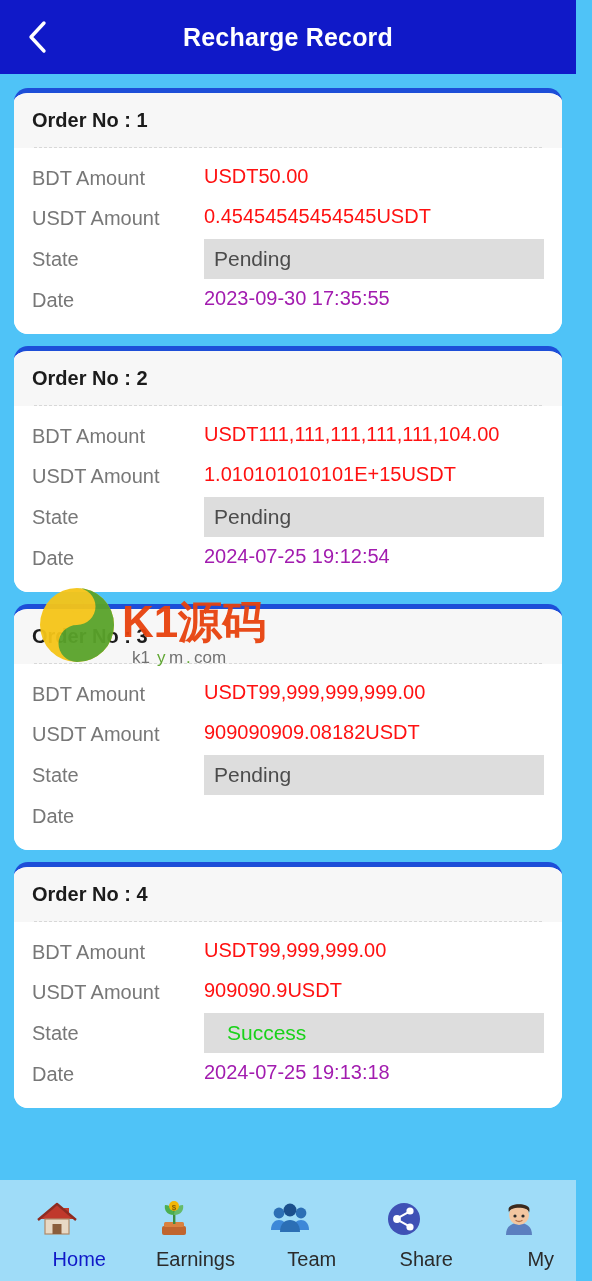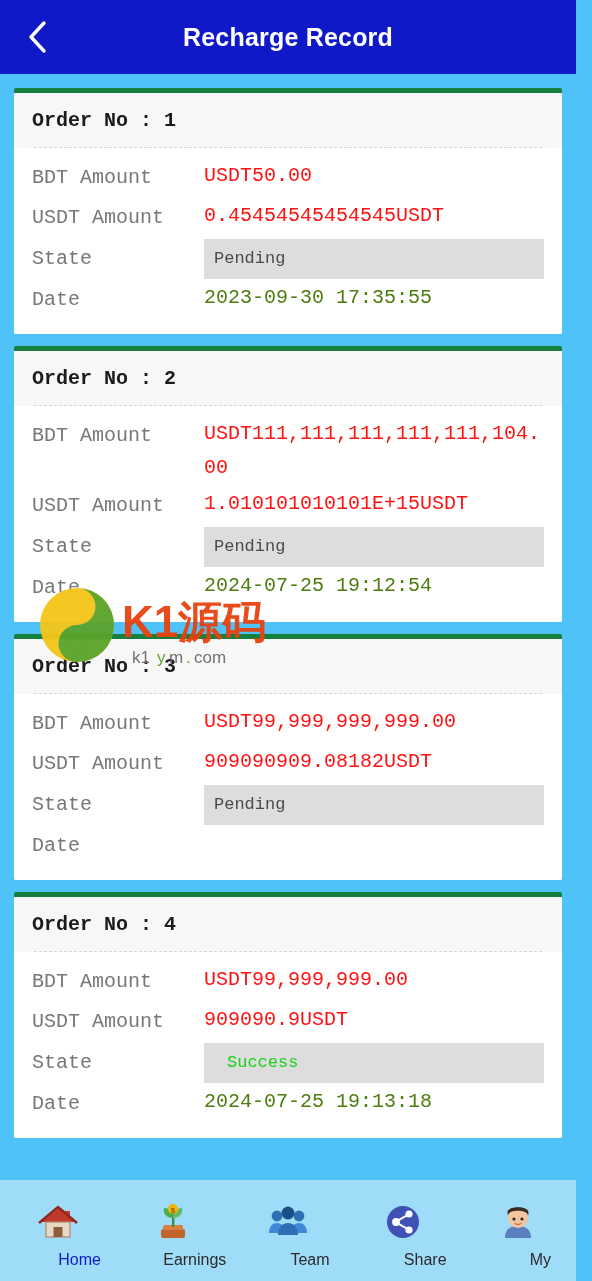--- a/index.html
+++ b/index.html
@@ -53,24 +53,23 @@
     overflow: hidden;
   }
   .cards {
     display: flex;
     flex-direction: column;
     gap: 12px;
   }
 
   .card {
     background: #ffffff;
-    border-top: 5px solid #15803d;
-    border-radius: 2px;
+    border-top: 5px solid #1d4ed8;
+    border-radius: 14px;
     overflow: hidden;
-    font-family: Liberation Mono, monospace;
   }
   .card-head {
     background: #F7F7F7;
     padding: 16px 18px 0 18px;
   }
   .card-head .order-no {
     font-size: 20px;
     font-weight: bold;
     color: #1b1b1b;
     padding-bottom: 15px;
@@ -92,33 +91,33 @@
   .row .label {
     flex: 0 0 172px;
     color: #777777;
     font-size: 20px;
     line-height: 38px;
   }
   .row .value {
     flex: 1 1 auto;
     font-size: 20px;
     line-height: 34px;
-    color: #4d7c0f;
+    color: #a21caf;
     word-break: break-word;
   }
   .row .value.amount {
     color: #FF1111;
     line-height: 34px;
   }
   .row.state { align-items: center; }
   .row .state-box {
     flex: 1 1 auto;
     background: #DDDDDD;
     padding: 7px 10px;
-    font-size: 17px;
+    font-size: 21px;
     line-height: 26px;
     color: #4b4b4b;
   }
   .row .state-box.success { color: #19D219; padding-left: 23px; }
 
   
   .watermark {
     position: absolute;
     left: 36px;
     top: 505px;
@@ -144,21 +143,21 @@
     flex-direction: column;
     align-items: center;
     gap: 6px;
     cursor: pointer;
   }
   .tab .glyph {
     width: 46px; height: 46px;
     display: flex; align-items: center; justify-content: center;
   }
   .tab .tab-label {
-    font-size: 16px;
+    font-size: 20px;
     color: #2b2b2b;
     margin-left: 44px;
   }
   .tab.active .tab-label { color: #1019C8; }
 </style>
 </head>
 <body>
 
 <div class="phone">
 

